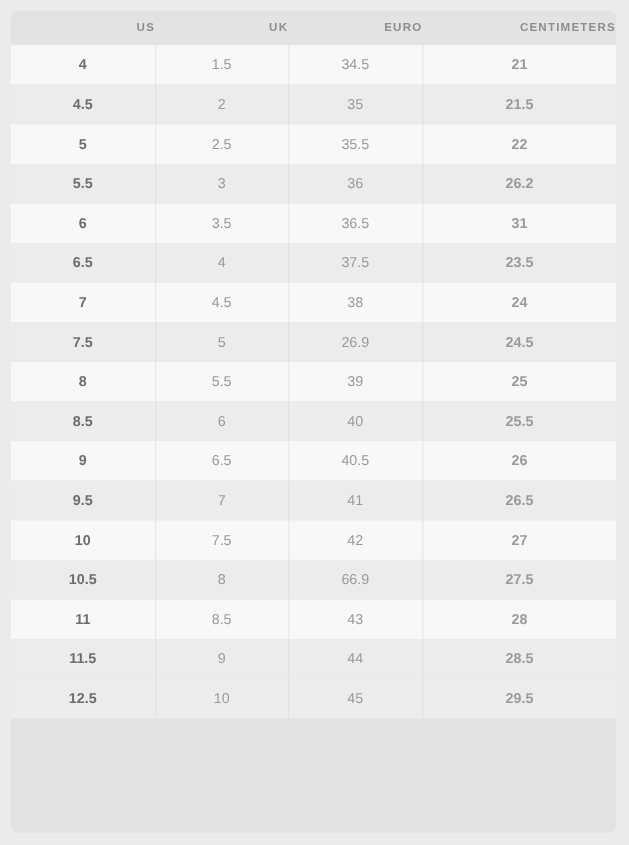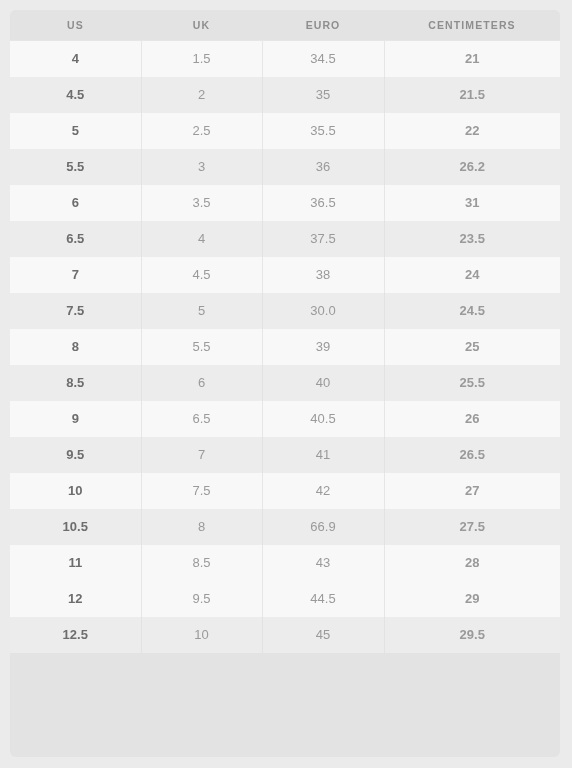--- a/index.html
+++ b/index.html
@@ -38,21 +38,21 @@
   table.size-table col.col-cm    { width: 176px; }
 
   thead th {
     height: 30px;
     background: #e3e3e3;
     color: #8e8e8e;
     font-size: 10.5px;
     font-weight: bold;
     letter-spacing: 1.1px;
     text-transform: uppercase;
-    text-align: center;
+    text-align: right;
     vertical-align: middle;
     padding: 0;
     border: none;
   }
 
   tbody td {
     height: 36px;
     text-align: center;
     vertical-align: middle;
     padding: 0;
@@ -145,21 +145,21 @@
         </tr>
         <tr class="row-light">
           <td class="cell-us">7</td>
           <td class="cell-uk">4.5</td>
           <td class="cell-euro">38</td>
           <td class="cell-cm">24</td>
         </tr>
         <tr class="row-dark">
           <td class="cell-us">7.5</td>
           <td class="cell-uk">5</td>
-          <td class="cell-euro">30.0</td>
+          <td class="cell-euro">26.9</td>
           <td class="cell-cm">24.5</td>
         </tr>
         <tr class="row-light">
           <td class="cell-us">8</td>
           <td class="cell-uk">5.5</td>
           <td class="cell-euro">39</td>
           <td class="cell-cm">25</td>
         </tr>
         <tr class="row-dark">
           <td class="cell-us">8.5</td>
@@ -190,25 +190,25 @@
           <td class="cell-uk">8</td>
           <td class="cell-euro">66.9</td>
           <td class="cell-cm">27.5</td>
         </tr>
         <tr class="row-light">
           <td class="cell-us">11</td>
           <td class="cell-uk">8.5</td>
           <td class="cell-euro">43</td>
           <td class="cell-cm">28</td>
         </tr>
-        <tr class="row-light">
-          <td class="cell-us">12</td>
-          <td class="cell-uk">9.5</td>
-          <td class="cell-euro">44.5</td>
-          <td class="cell-cm">29</td>
+        <tr class="row-dark">
+          <td class="cell-us">11.5</td>
+          <td class="cell-uk">9</td>
+          <td class="cell-euro">44</td>
+          <td class="cell-cm">28.5</td>
         </tr>
         <tr class="row-dark">
           <td class="cell-us">12.5</td>
           <td class="cell-uk">10</td>
           <td class="cell-euro">45</td>
           <td class="cell-cm">29.5</td>
         </tr>
       </tbody>
   </table>
 </div>

